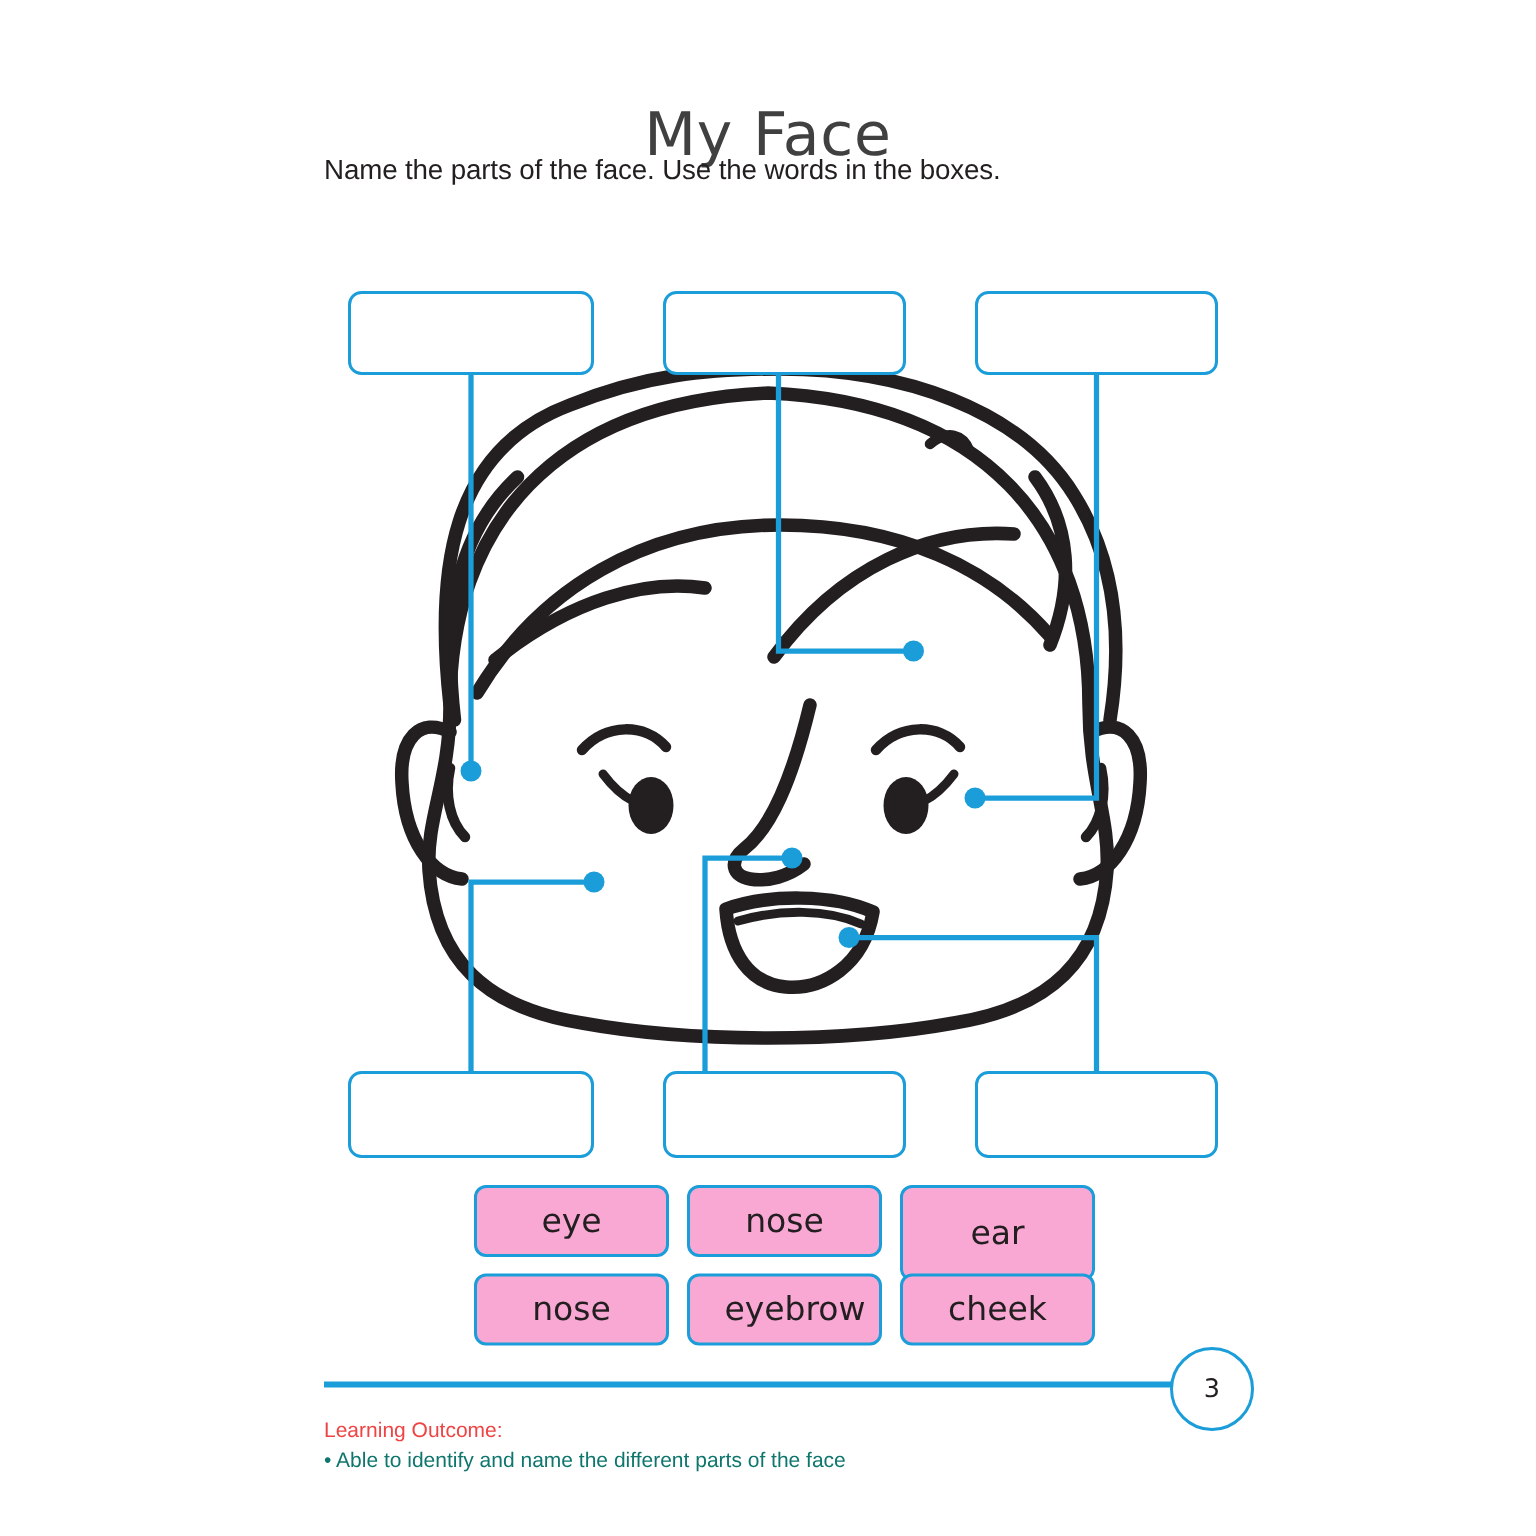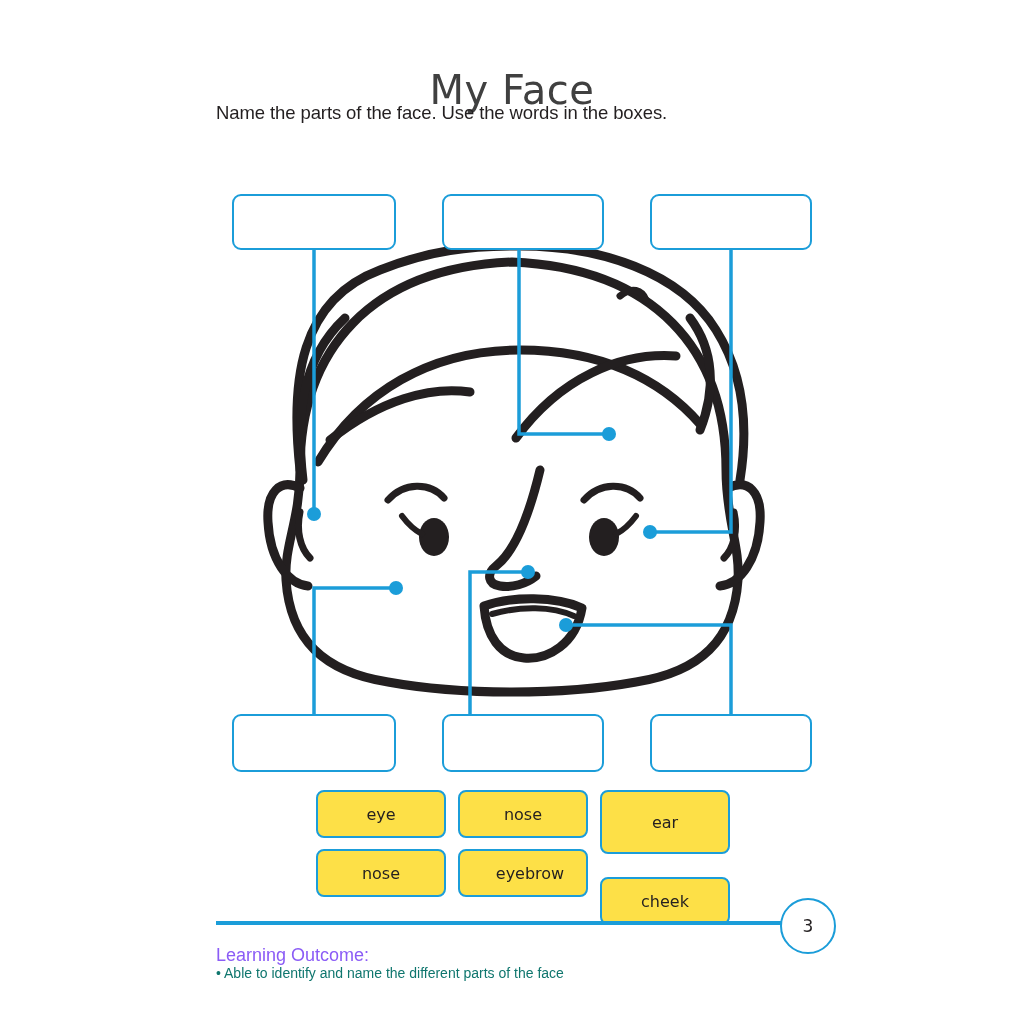--- a/index.html
+++ b/index.html
@@ -46,26 +46,26 @@
     border: 2.5px solid #1b9dd9;
     border-radius: 9px;
     background: #ffffff;
     box-sizing: border-box;
   }
   
   .word-box {
     position: absolute;
     border: 2px solid #1b9dd9;
     border-radius: 8px;
-    background: #fde047;
+    background: #f9a8d4;
     box-sizing: border-box;
     display: flex;
     align-items: center;
     justify-content: center;
-    font-size: 16px;
+    font-size: 22px;
     color: #231f20;
     font-family: "DejaVu Sans", sans-serif;
   }
   
   #footer-rule {
     position: absolute;
     left: 216px;
     top: 921px;
     width: 570px;
     height: 4px;
@@ -84,22 +84,22 @@
     align-items: center;
     justify-content: center;
     font-size: 17px;
     color: #231f20;
     font-family: "DejaVu Sans", sans-serif;
   }
   #learning-outcome-title {
     position: absolute;
     left: 216px;
     top: 945px;
-    font-size: 18px;
-    color: #8b5cf6;
+    font-size: 14px;
+    color: #ef4444;
   }
   #learning-outcome-item {
     position: absolute;
     left: 216px;
     top: 965px;
     font-size: 14px;
     color: #0f766e;
   }
   
   #face-artwork {
@@ -187,20 +187,20 @@
   <div class="answer-box" style="left:650px; top:194px; width:162px; height:56px;"></div>
   <div class="answer-box" style="left:232px; top:714px; width:164px; height:58px;"></div>
   <div class="answer-box" style="left:442px; top:714px; width:162px; height:58px;"></div>
   <div class="answer-box" style="left:650px; top:714px; width:162px; height:58px;"></div>
 
   <div class="word-box" style="left:316px; top:790px; width:130px; height:48px;">eye</div>
   <div class="word-box" style="left:458px; top:790px; width:130px; height:48px;">nose</div>
   <div class="word-box" style="left:600px; top:790px; width:130px; height:64px;">ear</div>
   <div class="word-box" style="left:316px; top:849px; width:130px; height:48px;">nose</div>
   <div class="word-box" style="left:458px; top:849px; width:130px; height:48px;padding-left:14px;">eyebrow</div>
-  <div class="word-box" style="left:600px; top:849px; width:130px; height:48px;margin-top:28px;">cheek</div>
+  <div class="word-box" style="left:600px; top:849px; width:130px; height:48px;">cheek</div>
 
   <div id="footer-rule"></div>
   <div id="page-number-badge">3</div>
   <div id="learning-outcome-title">Learning Outcome:</div>
   <div id="learning-outcome-item">• Able to identify and name the different parts of the face</div>
 
 </div>
 
 </body></html>

